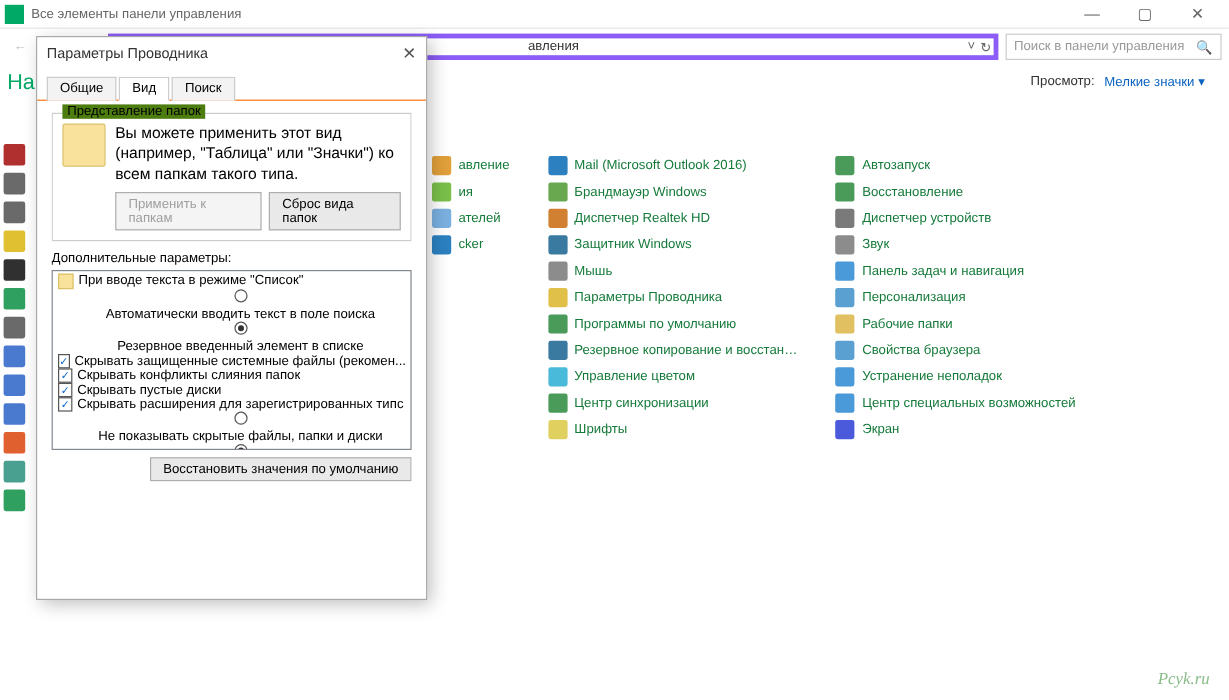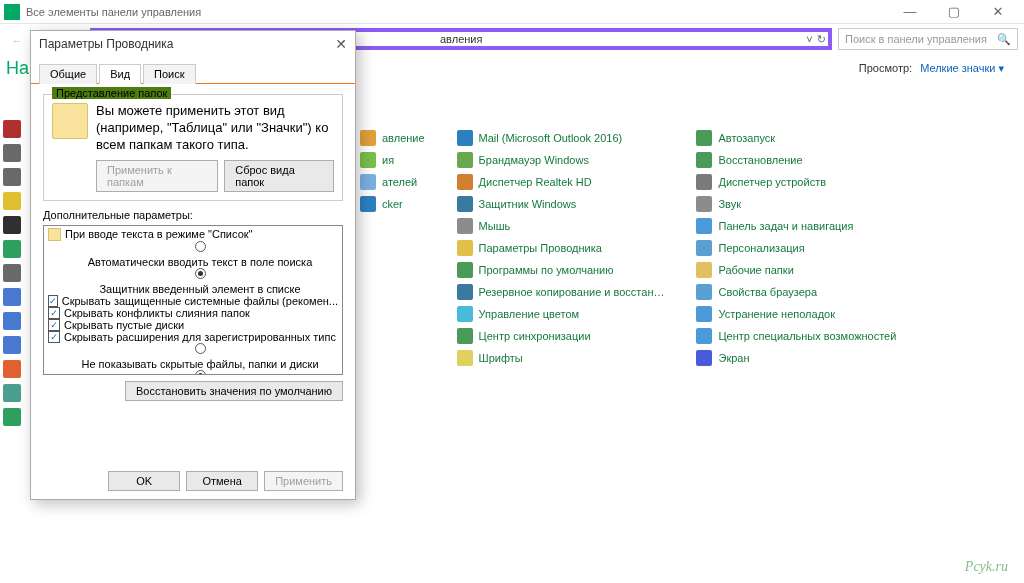--- a/index.html
+++ b/index.html
@@ -260,21 +260,21 @@
         <div class="tree-item">
           <span class="tree-ic" style="background: rgb(249, 226, 156); border: 1px solid rgb(217, 194, 108);"></span>
           <span>При вводе текста в режиме "Список"</span>
         </div>
         <div class="tree-item indent">
           <span class="rad"></span>
           <span>Автоматически вводить текст в поле поиска</span>
         </div>
         <div class="tree-item indent">
           <span class="rad sel"></span>
-          <span>Защитник введенный элемент в списке</span>
+          <span>Резервное введенный элемент в списке</span>
         </div>
         <div class="tree-item">
           <span class="chk">✓</span>
           <span>Скрывать защищенные системные файлы (рекомен...</span>
         </div>
         <div class="tree-item">
           <span class="chk">✓</span>
           <span>Скрывать конфликты слияния папок</span>
         </div>
         <div class="tree-item">
@@ -291,20 +291,15 @@
         </div>
         <div class="tree-item indent">
           <span class="rad sel"></span>
           <span>Показывать скрытые файлы, папки и диски</span>
         </div>
       </div>
     <div class="restore-row">
       <span class="btn">Восстановить значения по умолчанию</span>
     </div>
   </div>
-  <div class="dlg-footer">
-    <span class="btn">OK</span>
-    <span class="btn">Отмена</span>
-    <span class="btn disabled">Применить</span>
-  </div>
 </div>
 
 <div class="watermark">Pcyk.ru</div>
 
 </body></html>

